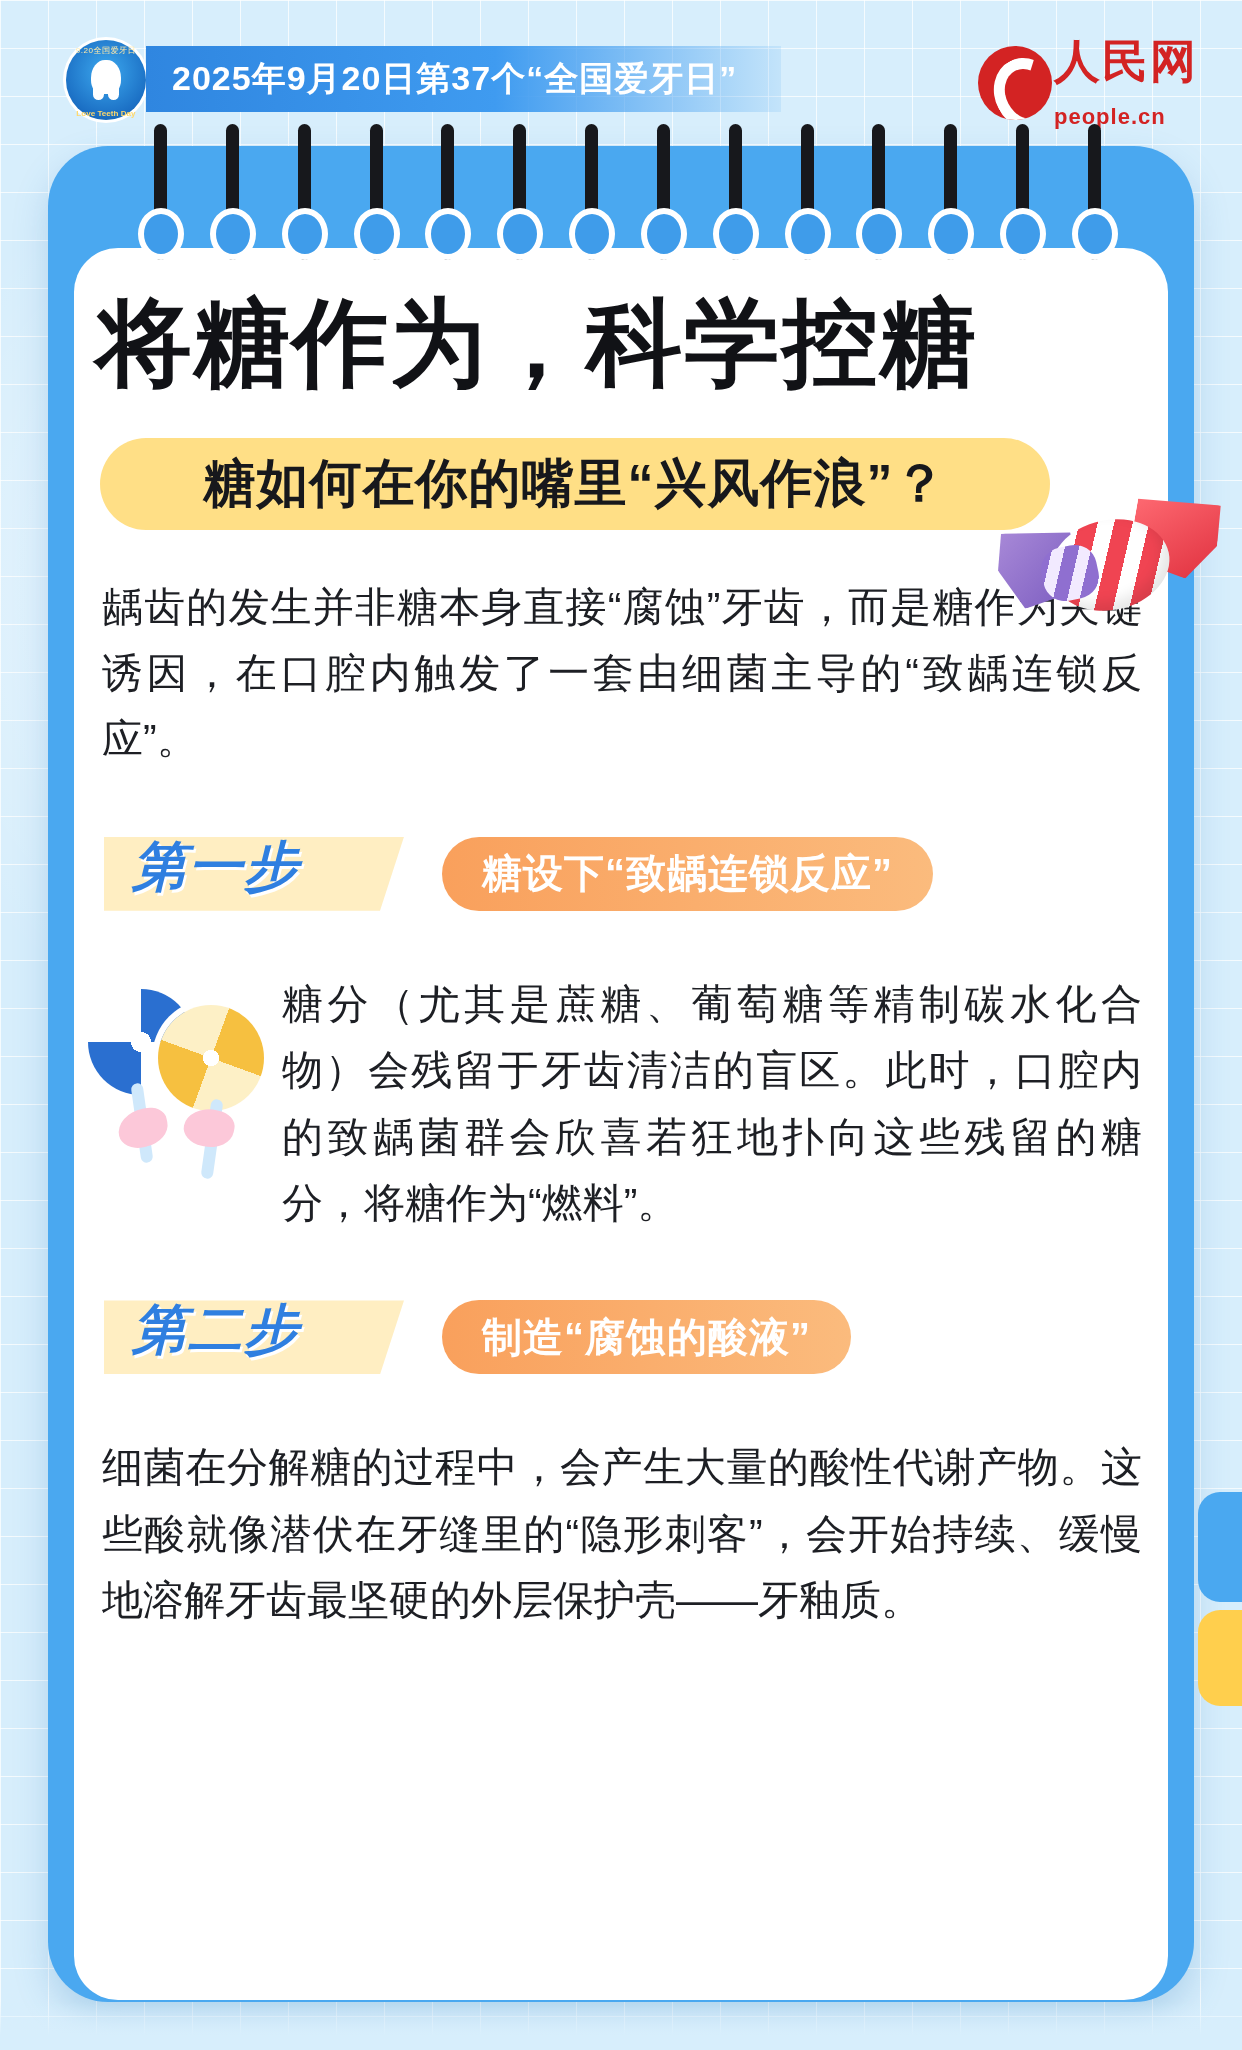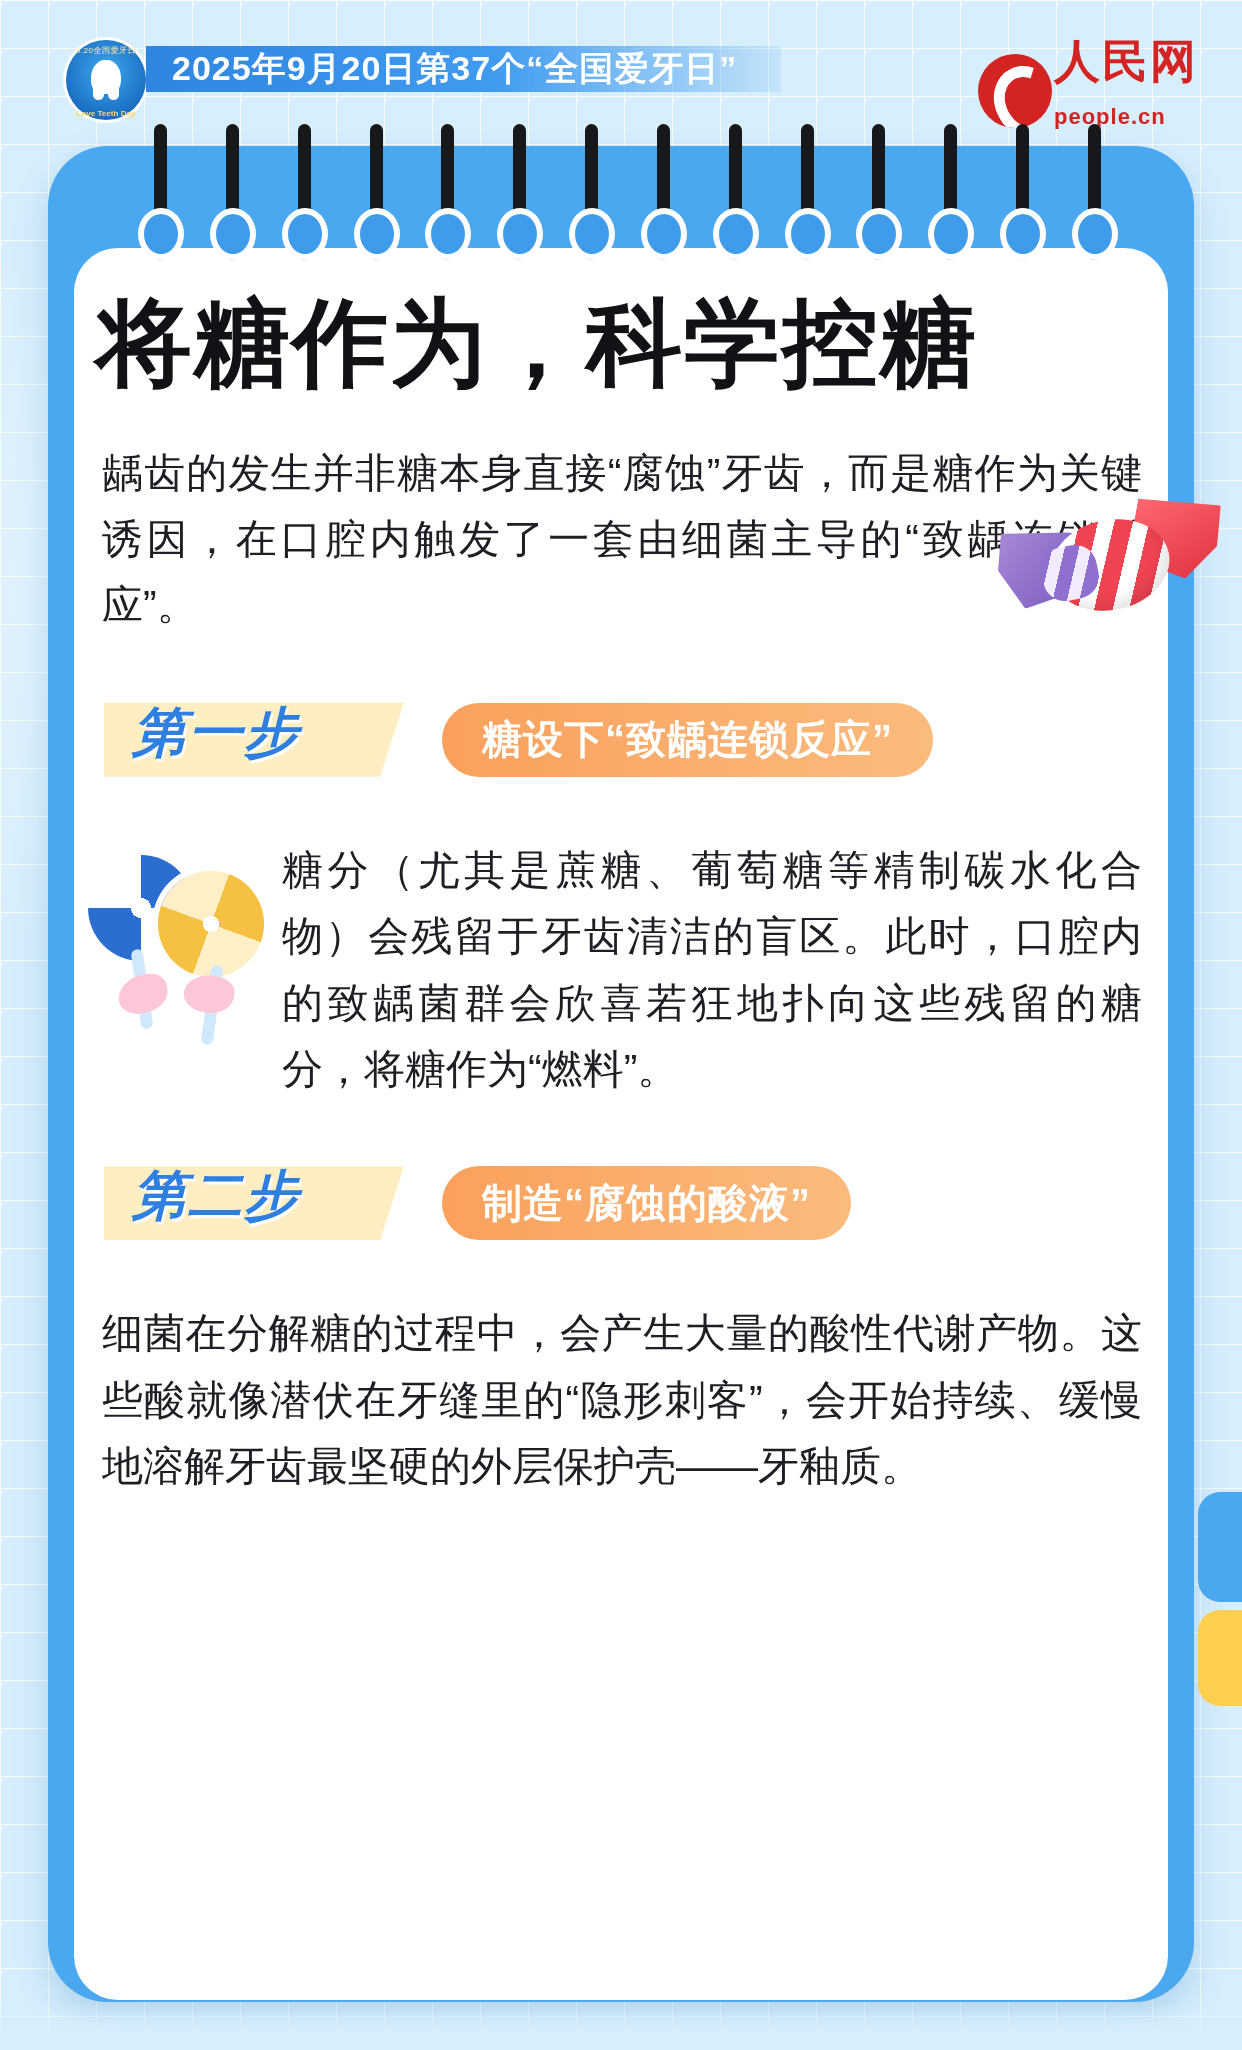--- a/index.html
+++ b/index.html
@@ -91,37 +91,37 @@
     text-align: center;
     font-size: 9px;
     color: #ffd86a;
     font-weight: bold;
     transform: scale(0.9);
   }
   .date-ribbon {
     position: absolute;
     left: 146px;
     top: 46px;
-    height: 46px;
+    height: 66px;
     padding: 0 44px 0 26px;
     display: flex;
     align-items: center;
     background: linear-gradient(90deg, #2f86e0 0%, #3f9bf0 55%, rgba(84,170,240,0.15) 100%);
     color: #ffffff;
     font-size: 34px;
     font-weight: bold;
     letter-spacing: 1px;
     white-space: nowrap;
   }
   .people-logo {
     position: absolute;
     right: 44px;
     top: 38px;
     display: flex;
-    align-items: flex-end;
+    align-items: center;
     gap: 2px;
   }
   .people-mark {
     width: 74px; height: 74px;
     border-radius: 50%;
     background: #d32323;
     position: relative;
     overflow: hidden;
   }
   .people-mark:before {
@@ -516,20 +516,23 @@
         <div class="bar"></div>
         <div class="cap"></div>
       </div>
   </div>
 </div>
 
 <div class="content">
 
   <h1 class="main-title">将糖作为，科学控糖</h1>
 
+  <div class="subtitle-pill">
+    <span>糖如何在你的嘴里“兴风作浪”？</span>
+  </div>
 
   <p class="para">龋齿的发生并非糖本身直接“腐蚀”牙齿，而是糖作为关键诱因，在口腔内触发了一套由细菌主导的“致龋连锁反应”。</p>
 
   <div class="step-block">
     <div class="step-row">
       <div class="step-ribbon"></div>
       <div class="step-label">第一步</div>
       <div class="step-pill">
         <span>糖设下“致龋连锁反应”</span>
       </div>

